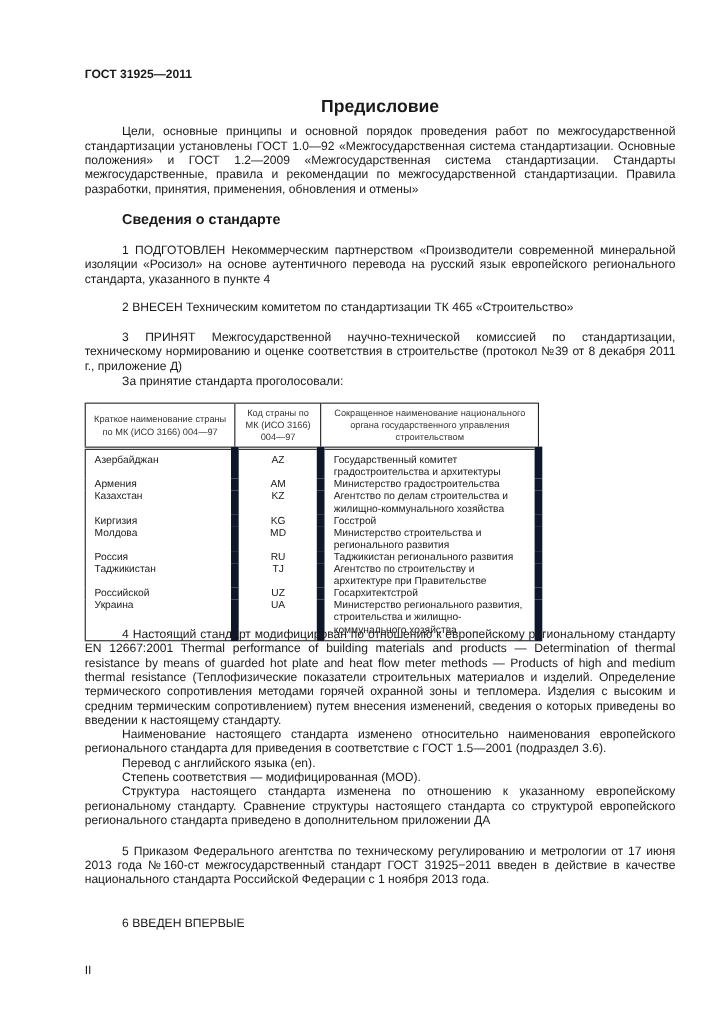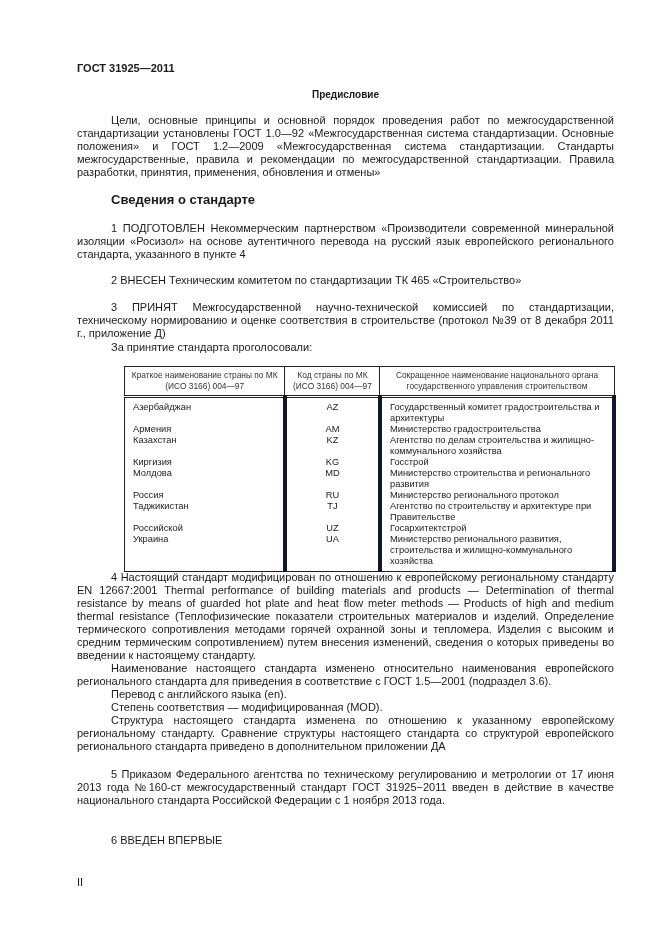--- a/index.html
+++ b/index.html
@@ -1,25 +1,25 @@
 <!DOCTYPE html>
 <html><head>
   <meta charset="utf-8">
   <style>
     html, body { margin: 0; padding: 0; background: #ffffff; }
     body { width: 661px; height: 935px; position: relative; overflow: hidden;
       font-family: "Liberation Sans", sans-serif; color: #1a1a1a; }
     .page { position: absolute; left: 77px; top: 0; width: 537px; }
     .doc-code { position: absolute; top: 62px; left: 0; font-weight: bold; font-size: 11px; }
-    .preface-title { position: absolute; top: 89px; left: 0; width: 537px; text-align: center; font-weight: bold; font-size: 10px; }
+    .preface-title { position: absolute; top: 89px; left: 0; width: 537px; text-align: center; font-weight: bold; font-size: 16px; }
     .para { position: absolute; left: 0; width: 537px; font-size: 11px; line-height: 13px; text-align: justify; text-indent: 34px; margin: 0; }
     .section-title { position: absolute; top: 192px; left: 34px; font-weight: bold; font-size: 13px; }
-    .table { position: absolute; top: 366px; left: 0; width: 492px; border: 1px solid #222; border-collapse: collapse; font-size: 8.4px; margin-left: 47px; }
+    .table { position: absolute; top: 366px; left: 0; width: 416px; border: 1px solid #222; border-collapse: collapse; font-size: 8.4px; }
     .table th { font-weight: normal; color: #333; text-align: center; line-height: 11px; padding: 3px 4px; border-left: 1px solid #222; border-right: 1px solid #222; border-bottom: 3px double #222; }
-    .table td { vertical-align: top; font-size: 9.3px; line-height: 11px; padding: 0 8px; border-left: 1px solid #222; border-right: 4px solid #0f172a; }
+    .table td { vertical-align: top; font-size: 9.3px; line-height: 11px; padding: 0 8px; border-left: 1px solid #222; border-right: 7px solid #0f172a; }
     .table tbody tr:first-child td { padding-top: 4px; }
     .table tbody tr:last-child td { padding-bottom: 4px; }
     .table td.code { text-align: center; }
     .col1 { width: 148px; } .col2 { width: 84px; } .col3 { width: 220px; }
     .page-num { position: absolute; top: 876px; left: 0; font-size: 11px; }
   </style>
 </head>
 <body>
 
 <div class="page">
@@ -63,21 +63,21 @@
           <td>Госстрой</td>
         </tr>
         <tr>
           <td>Молдова</td>
           <td class="code">MD</td>
           <td>Министерство строительства и регионального развития</td>
         </tr>
         <tr>
           <td>Россия</td>
           <td class="code">RU</td>
-          <td>Министерство регионального протокол</td>
+          <td>Таджикистан регионального развития</td>
         </tr>
         <tr>
           <td>Таджикистан</td>
           <td class="code">TJ</td>
           <td>Агентство по строительству и архитектуре при Правительстве</td>
         </tr>
         <tr>
           <td>Российской</td>
           <td class="code">UZ</td>
           <td>Госархитектстрой</td>

